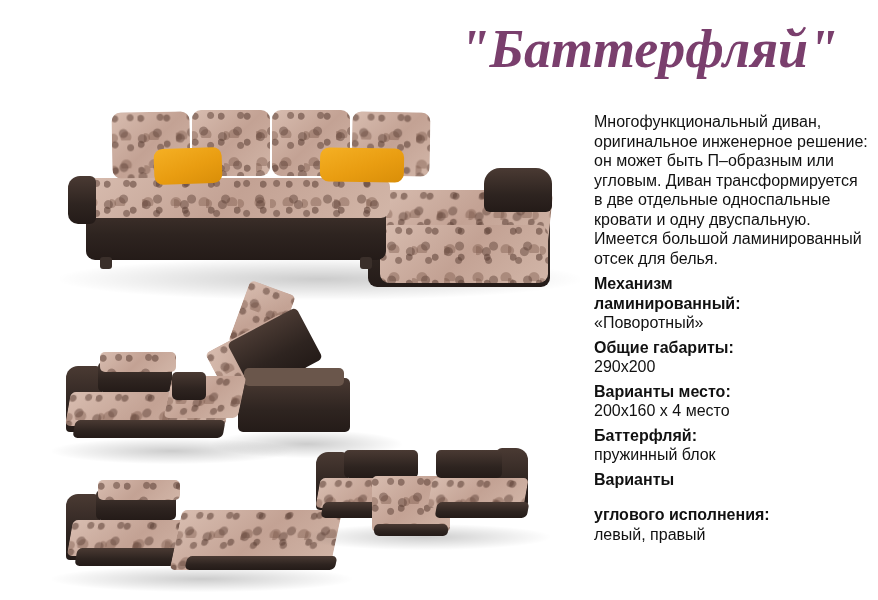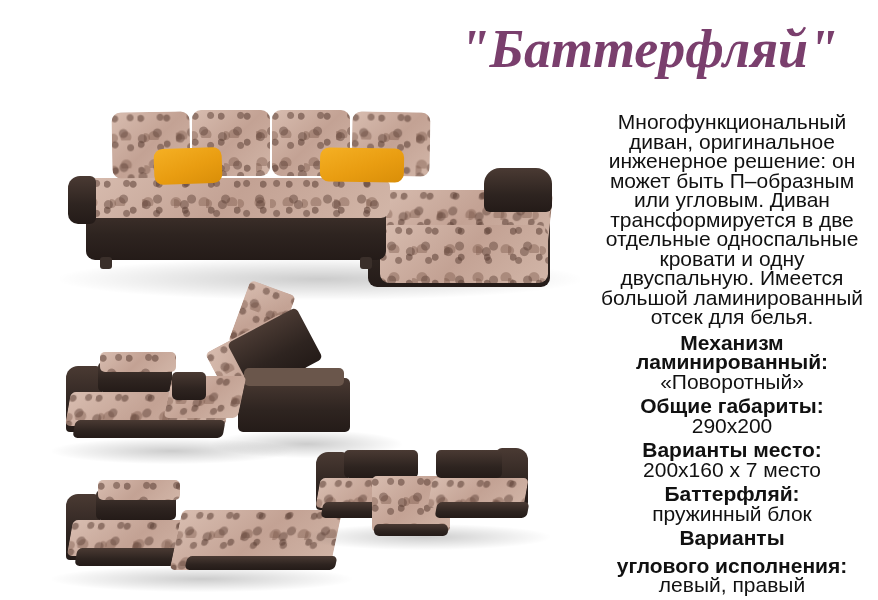--- a/index.html
+++ b/index.html
@@ -30,24 +30,23 @@
     letter-spacing: 0px;
     white-space: nowrap;
   }
 
   
   .specs {
     position: absolute;
     left: 594px;
     top: 112px;
     width: 276px;
-    font-size: 21px;
+    font-size: 16px;
     line-height: 19.5px;
     color: #111111;
-    text-align: center;
   }
   .specs p {
     margin: 0;
   }
   .specs .desc {
     margin-bottom: 6px;
   }
   .specs .label {
     font-weight: bold;
     margin-top: 5px;
@@ -185,21 +184,21 @@
   <p class="desc">Многофункциональный диван, оригинальное инженерное  решение: он может быть П–образным или угловым. Диван трансформируется в две отдельные односпальные кровати и одну двуспальную. Имеется большой ламинированный отсек для белья.</p>
 
   <p class="label">Механизм</p>
   <p class="label" style="margin-top:0;">ламинированный:</p>
   <p class="value">«Поворотный»</p>
 
   <p class="label">Общие габариты:</p>
   <p class="value">290х200</p>
 
   <p class="label">Варианты место:</p>
-  <p class="value">200х160 х 7 место</p>
+  <p class="value">200х160 х 4 место</p>
 
   <p class="label">Баттерфляй:</p>
   <p class="value">пружинный блок</p>
 
   <p class="label">Варианты</p>
-  <p class="label" style="margin-top:8px;">углового исполнения:</p>
+  <p class="label" style="margin-top:16px;">углового исполнения:</p>
   <p class="value">левый, правый</p>
 </div>
 
 </body></html>

